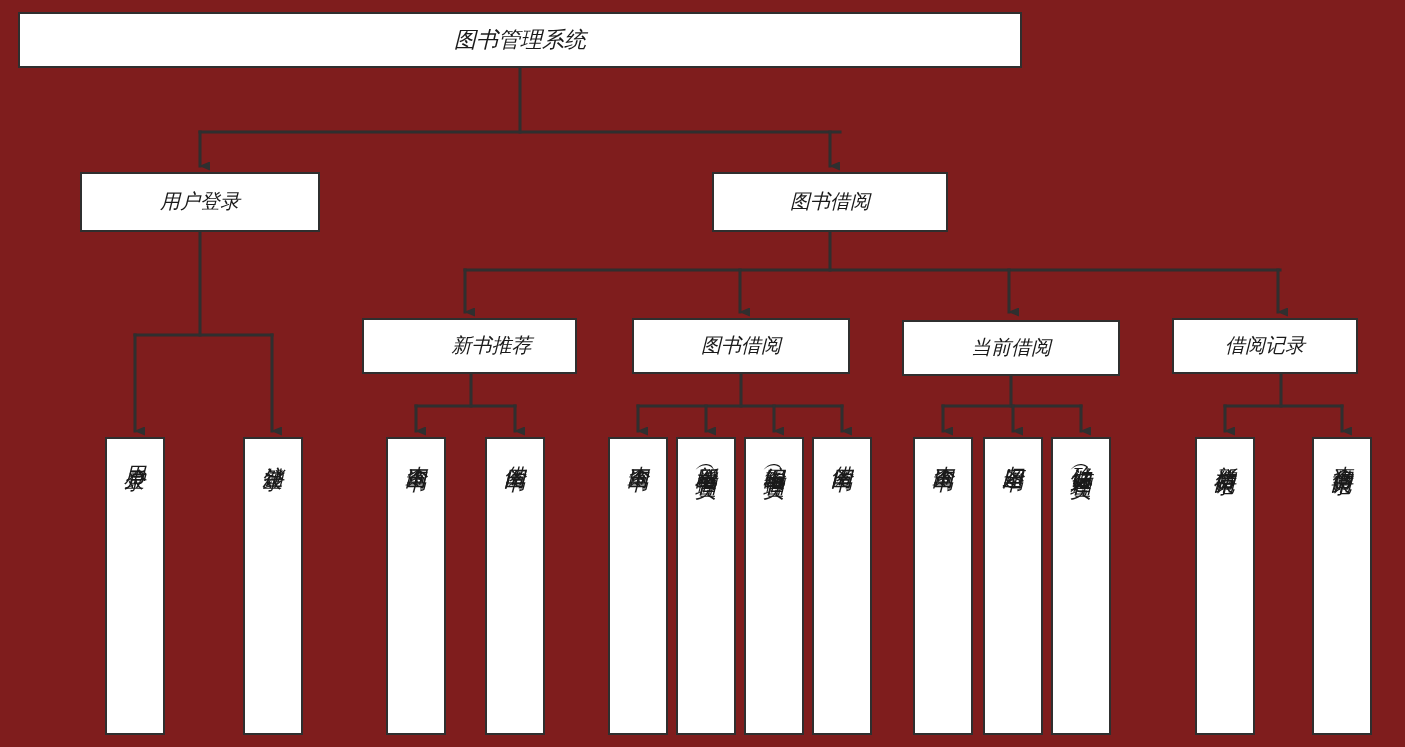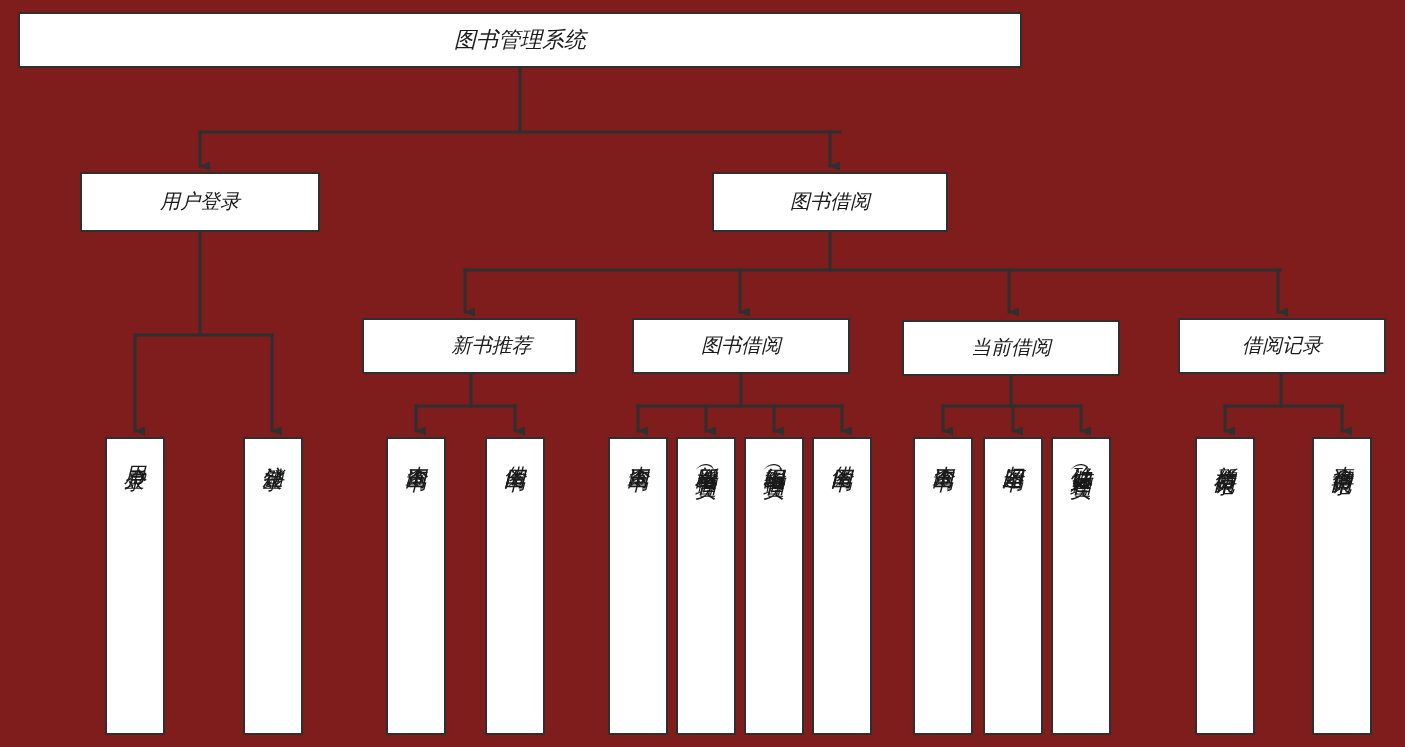--- a/index.html
+++ b/index.html
@@ -150,21 +150,21 @@
 
   <div class="node node-l2" style="left:362px; top:318px; width:215px; height:56px;padding-left:44px;">
     <span class="label">新书推荐</span>
   </div>
   <div class="node node-l2" style="left:632px; top:318px; width:218px; height:56px;">
     <span class="label">图书借阅</span>
   </div>
   <div class="node node-l2" style="left:902px; top:320px; width:218px; height:56px;">
     <span class="label">当前借阅</span>
   </div>
-  <div class="node node-l2" style="left:1172px; top:318px; width:208px; height:56px;margin-left:6px;">
+  <div class="node node-l2" style="left:1172px; top:318px; width:186px; height:56px;">
     <span class="label">借阅记录</span>
   </div>
 
   <div class="node node-leaf" style="left:105px; top:437px; width:60px; height:298px;">
     <span class="label">用户登录</span>
   </div>
   <div class="node node-leaf" style="left:243px; top:437px; width:60px; height:298px;">
     <span class="label">注销登录</span>
   </div>
   <div class="node node-leaf" style="left:386px; top:437px; width:60px; height:298px;">

